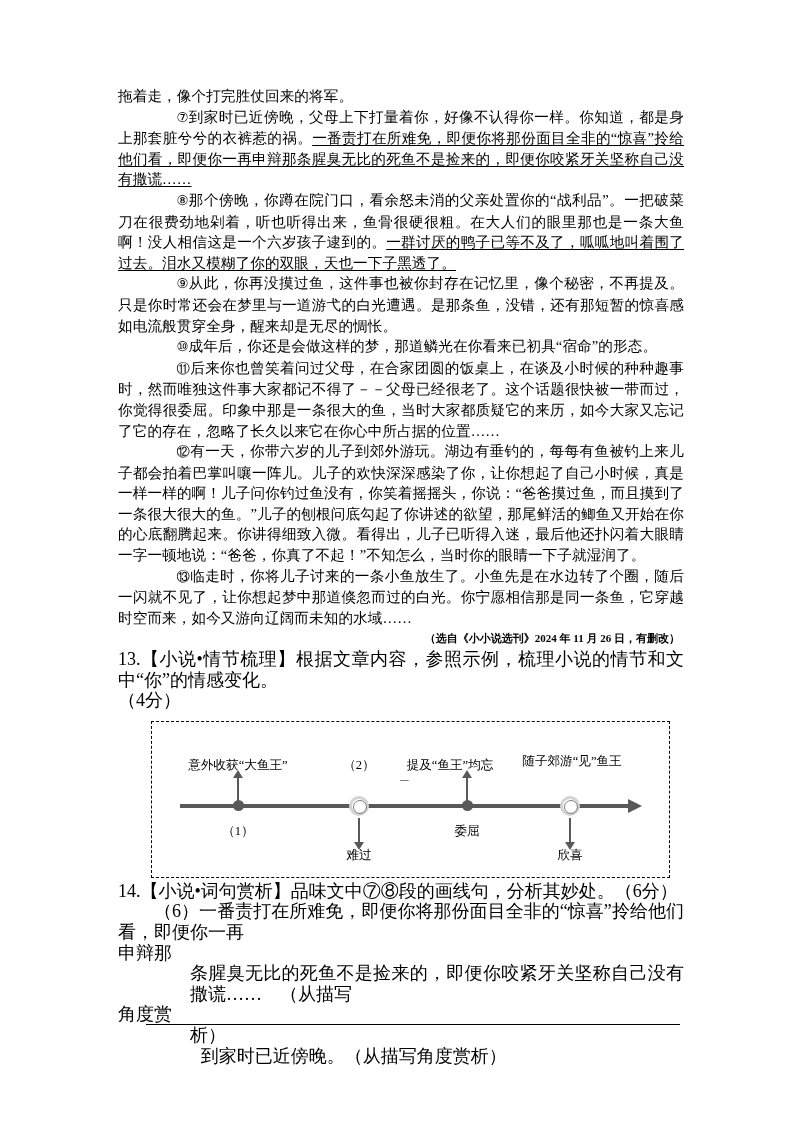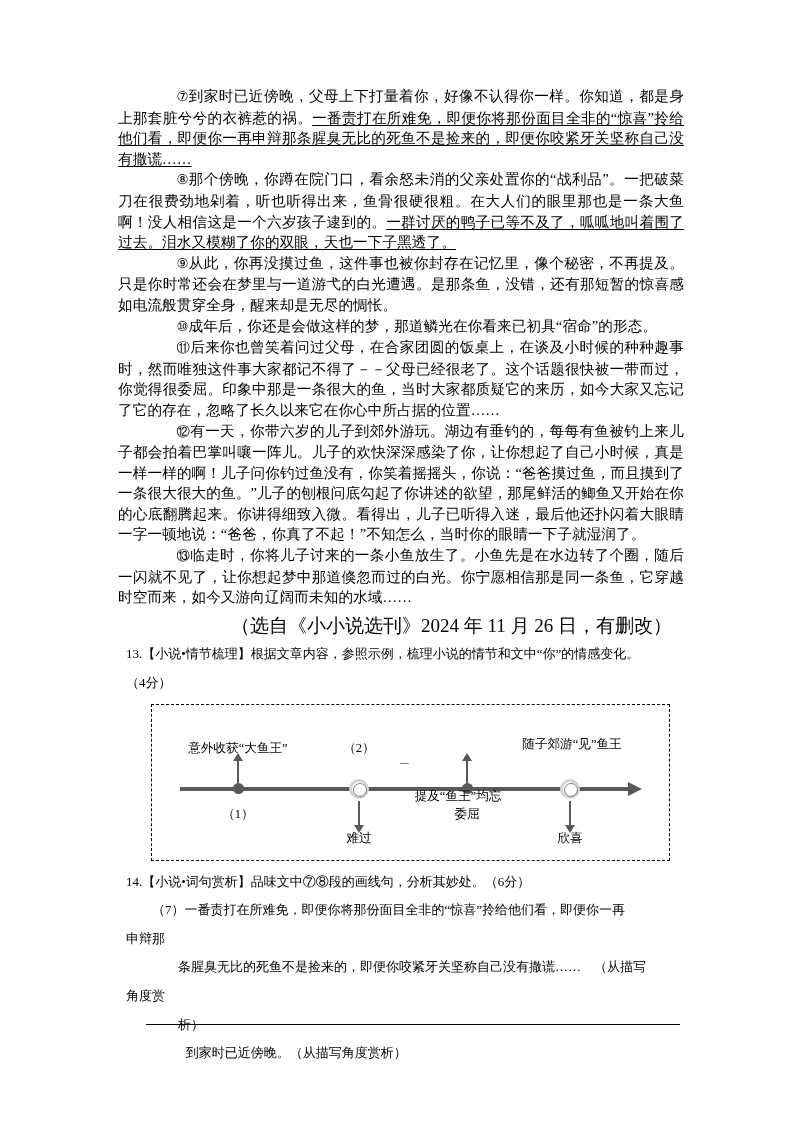--- a/index.html
+++ b/index.html
@@ -37,32 +37,33 @@
     margin: 0;
     letter-spacing: 0.1px;
   }
   .para.indent { text-indent: 2em; }
   .u { text-decoration: underline; text-underline-offset: 2px; }
   .circnum {
     display: inline-block;
     font-size: 13.4px;
   }
   .attrib {
-    font-size: 19px;
+    font-size: 11px;
     line-height: 20.6px;
     text-align: right;
-    margin: 8px;
+    margin: 0;
     padding-right: 4px;
+    font-weight: bold;
   }
 
   
   .qblock {
-    font-size: 13px;
+    font-size: 18px;
     line-height: 20.6px;
-    margin: 8px;
+    margin: 0;
     text-align: justify;
   }
   .sub-a { text-indent: 2em; }
   .sub-b { padding-left: 4em; }
   .sub-c { padding-left: 4.6em; text-indent: 0; }
   .hang { text-indent: 0; }
 
   
   .diagram-wrap {
     position: relative;
@@ -171,20 +172,21 @@
     height: 0;
     border-top: 1.6px solid #000000;
   }
 </style>
 </head>
 <body>
 
 <div class="page">
   <div class="content">
 
+    <p class="para">拖着走，像个打完胜仗回来的将军。</p>
 
     <p class="para indent"><span class="circnum">⑦</span><span>到家时已近傍晚，父母上下打量着你，好像不认得你一样。你知道，都是身上那套脏兮兮的衣裤惹的祸。</span><span class="u">一番责打在所难免，即便你将那份面目全非的“惊喜”拎给他们看，即便你一再申辩那条腥臭无比的死鱼不是捡来的，即便你咬紧牙关坚称自己没有撒谎……</span></p>
 
     <p class="para indent"><span class="circnum">⑧</span><span>那个傍晚，你蹲在院门口，看余怒未消的父亲处置你的“战利品”。一把破菜刀在很费劲地剁着，听也听得出来，鱼骨很硬很粗。在大人们的眼里那也是一条大鱼啊！没人相信这是一个六岁孩子逮到的。</span><span class="u">一群讨厌的鸭子已等不及了，呱呱地叫着围了过去。泪水又模糊了你的双眼，天也一下子黑透了。</span></p>
 
     <p class="para indent"><span class="circnum">⑨</span><span>从此，你再没摸过鱼，这件事也被你封存在记忆里，像个秘密，不再提及。只是你时常还会在梦里与一道游弋的白光遭遇。是那条鱼，没错，还有那短暂的惊喜感如电流般贯穿全身，醒来却是无尽的惆怅。</span></p>
 
     <p class="para indent"><span class="circnum">⑩</span><span>成年后，你还是会做这样的梦，那道鳞光在你看来已初具“宿命”的形态。</span></p>
 
     <p class="para indent"><span class="circnum">⑪</span><span>后来你也曾笑着问过父母，在合家团圆的饭桌上，在谈及小时候的种种趣事时，然而唯独这件事大家都记不得了－－父母已经很老了。这个话题很快被一带而过，你觉得很委屈。印象中那是一条很大的鱼，当时大家都质疑它的来历，如今大家又忘记了它的存在，忽略了长久以来它在你心中所占据的位置……</span></p>
@@ -218,38 +220,38 @@
           <div class="dot-hollow"></div>
         </div>
         <div class="lbl c" style="left:207px; top:36px;">（2）</div>
         <div class="lbl c" style="left:207px; top:126px;">难过</div>
 
         <div class="node" style="left:315px;">
           <div class="stem-up" style="top:-28px;height:26px;"></div>
           <div class="arr-up" style="top:-36px;"></div>
           <div class="dot-solid"></div>
         </div>
-        <div class="lbl c" style="left:306px; top:36px;margin-top:48px;">提及“鱼王”均忘</div>
+        <div class="lbl c" style="left:298px; top:36px;">提及“鱼王”均忘</div>
         <div class="lbl" style="left:248px; top:52px; font-size:9px;">一</div>
         <div class="lbl c" style="left:315px; top:102px;">委屈</div>
 
         <div class="node" style="left:418px;">
           <div class="stem-dn" style="top:12px;height:26px;"></div>
           <div class="arr-dn" style="top:36px;"></div>
           <div class="dot-hollow"></div>
         </div>
         <div class="lbl c" style="left:420px; top:32px;">随子郊游“见”鱼王</div>
         <div class="lbl c" style="left:418px; top:126px;">欣喜</div>
 
       </div>
     </div>
 
     <p class="qblock hang"><span>14.</span><span>【小说•词句赏析】</span><span>品味文中⑦⑧段的画线句，分析其妙处。</span><span>（6分）</span></p>
 
-    <p class="qblock sub-a">（7）一番责打在所难免，即便你将那份面目全非的“惊喜”拎给他们看，即便你一再</p>
+    <p class="qblock sub-a">（6）一番责打在所难免，即便你将那份面目全非的“惊喜”拎给他们看，即便你一再</p>
     <p class="qblock hang">申辩那</p>
     <p class="qblock sub-b">条腥臭无比的死鱼不是捡来的，即便你咬紧牙关坚称自己没有撒谎……　（从描写</p>
     <p class="qblock hang">角度赏</p>
     <p class="qblock sub-b">析）</p>
 
     <p class="qblock sub-c">到家时已近傍晚。（从描写角度赏析）</p>
 
   </div>
 
   <div class="hrule"></div>

